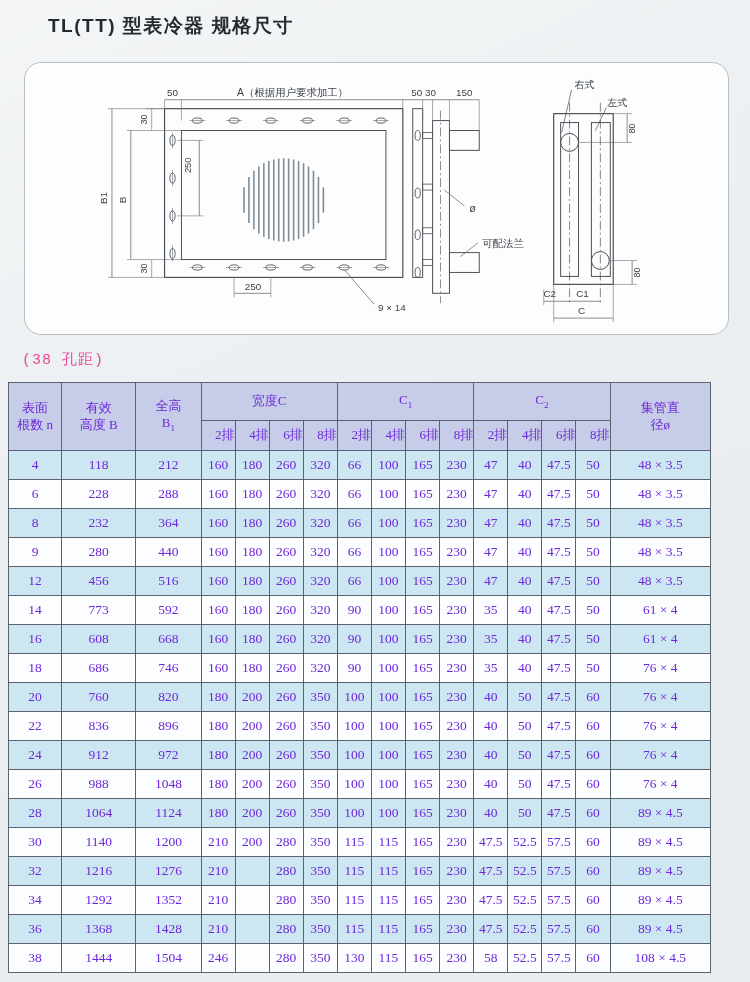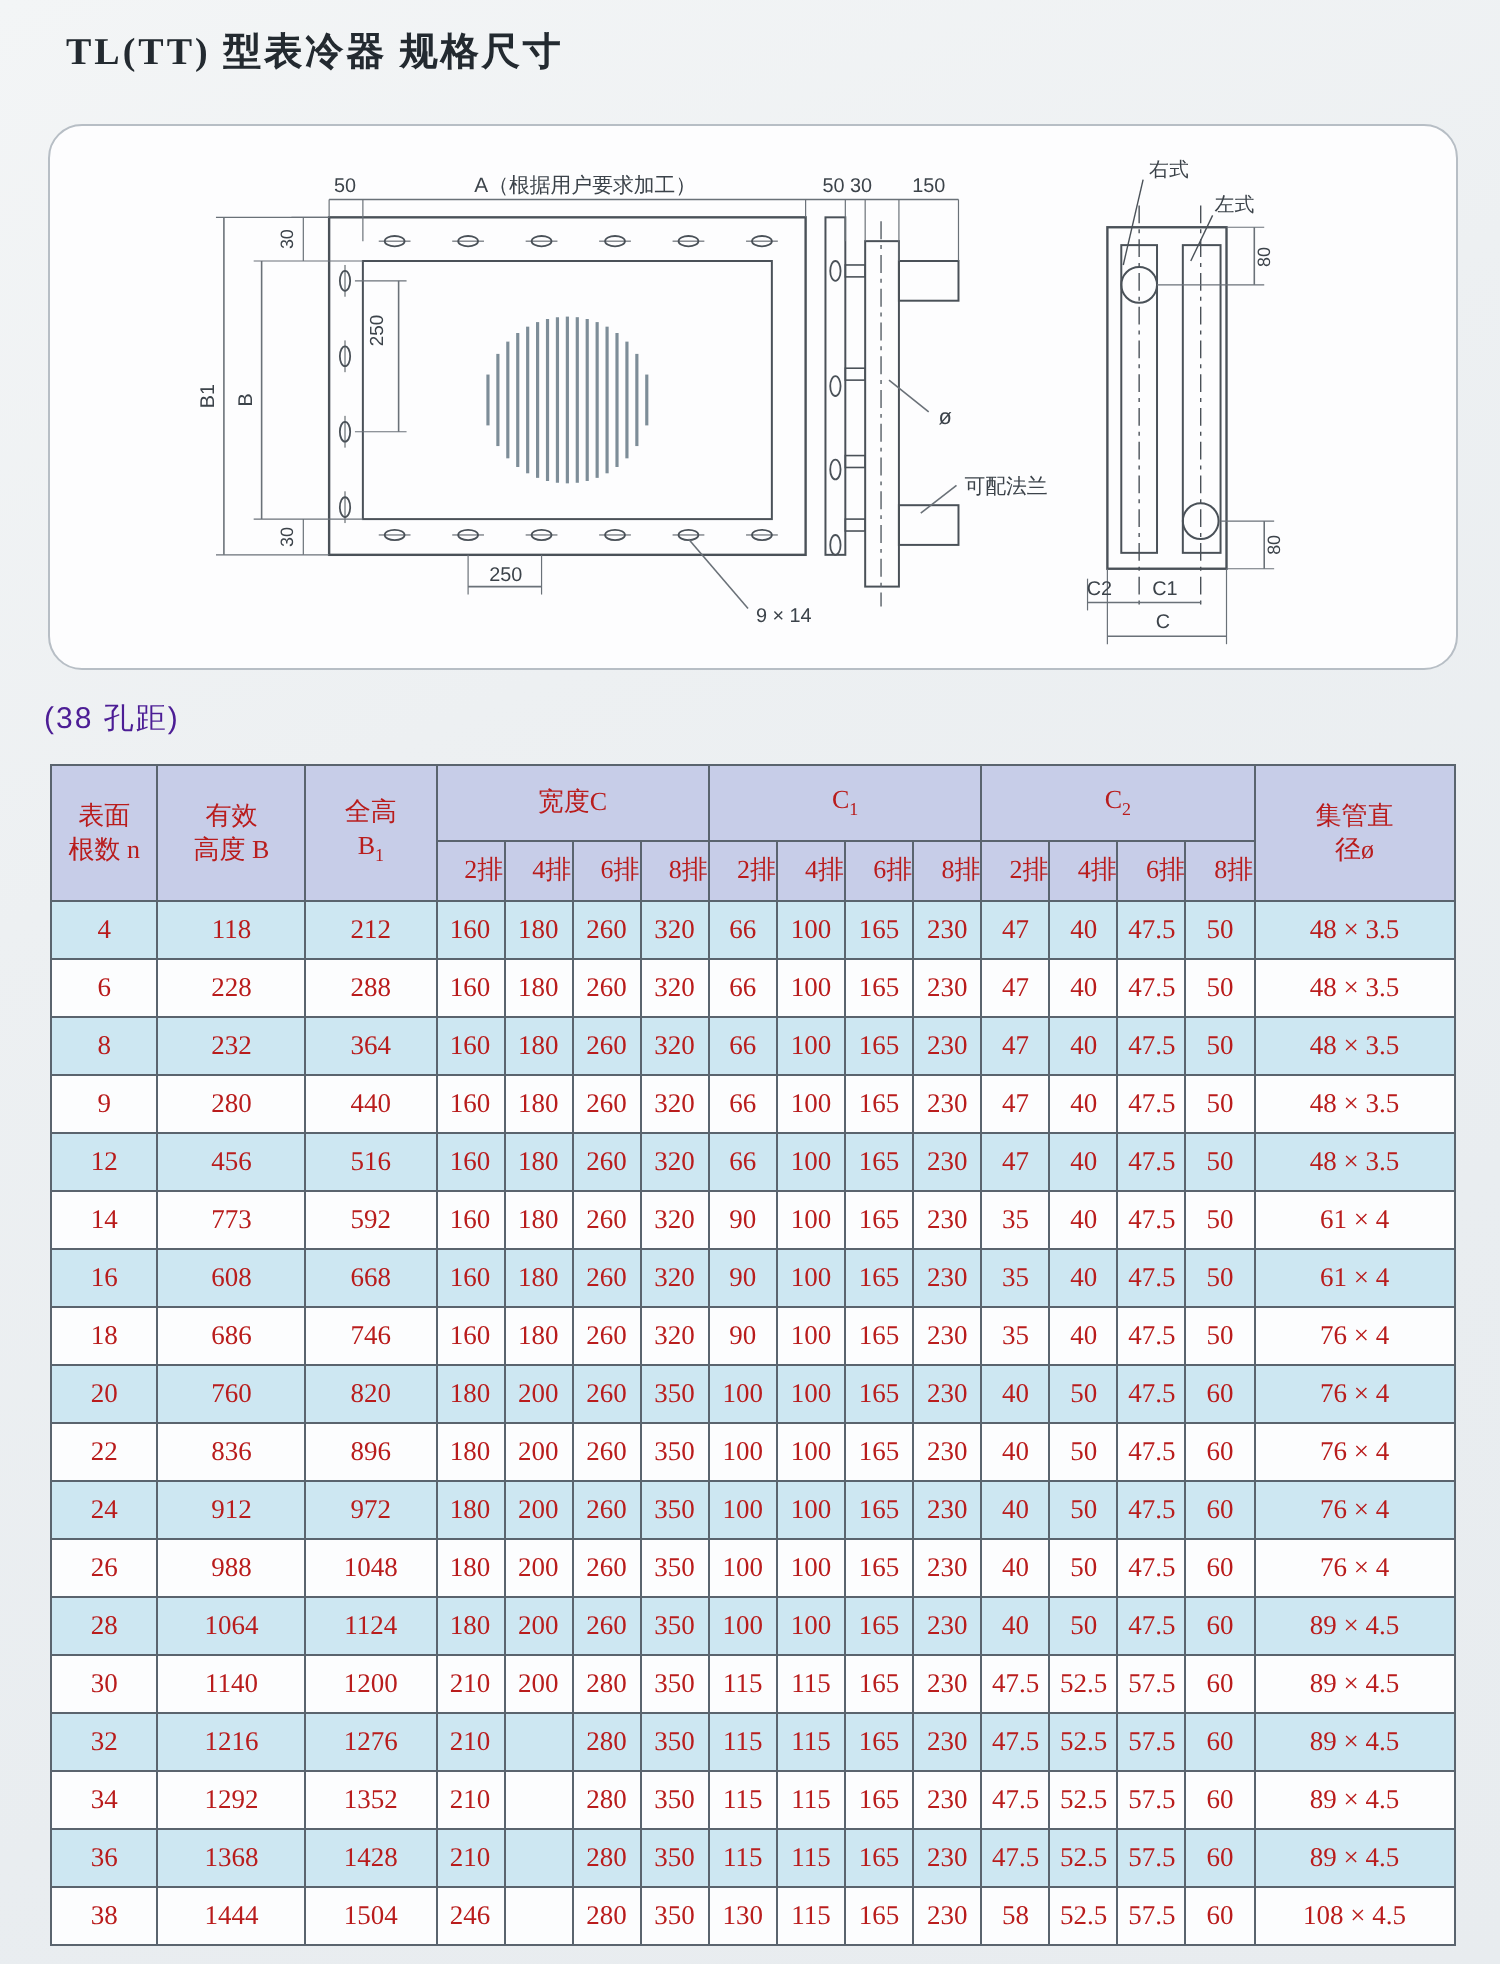--- a/index.html
+++ b/index.html
@@ -4,40 +4,40 @@
 <style>
   html,body{margin:0;padding:0;}
   body{
     width:750px;height:982px;overflow:hidden;
     background:linear-gradient(155deg,#f3f5f6 0%,#edf0f2 35%,#e9edf0 70%,#e8ecef 100%);
     font-family:"Liberation Sans",sans-serif;
     -webkit-font-smoothing:antialiased;
   }
   .page{position:relative;width:750px;height:982px;}
   .page-title{
-    position:absolute;left:33px;top:13px;margin:0;
+    position:absolute;left:48px;top:13px;margin:0;
     font-size:19px;font-weight:bold;letter-spacing:1.5px;color:#232a30;
-    font-family:Liberation Serif, serif;
+    font-family:Liberation Sans, sans-serif;
   }
   .drawing-panel{
     position:absolute;left:24px;top:62px;width:705px;height:273px;
     background:#fdfdfe;border:1.4px solid #b7bec5;border-radius:17px;
     box-sizing:border-box;
   }
   .drawing-panel svg{display:block;width:100%;height:100%;}
   .table-caption{
     position:absolute;left:22px;top:350px;
-    font-size:15px;color:#4c1d95;letter-spacing:1px;
-    font-family:Liberation Sans, sans-serif;
+    font-size:15px;color:#ec4899;letter-spacing:1px;
+    font-family:Liberation Mono, monospace;
   }
   table.spec{
-    position:absolute;left:25px;top:382px;width:703px;
+    position:absolute;left:8px;top:382px;width:703px;
     border-collapse:collapse;table-layout:fixed;
     font-family:"Liberation Serif","DejaVu Serif",serif;
-    color:#b91c1c;
+    color:#6d28d9;
   }
   table.spec th,table.spec td{
     border:1px solid #5a646e;text-align:center;vertical-align:middle;
     padding:0;overflow:hidden;white-space:nowrap;
   }
   table.spec{border:1.5px solid #4c565f;}
   thead th{background:#c7cde8;font-weight:normal;font-size:13px;line-height:1.3;}
   thead tr.h1 th{height:37px;}
   thead tr.h2 th{height:29px;text-align:right;}
   tbody td{height:28px;font-size:13.5px;background:#fcfdfe;}

